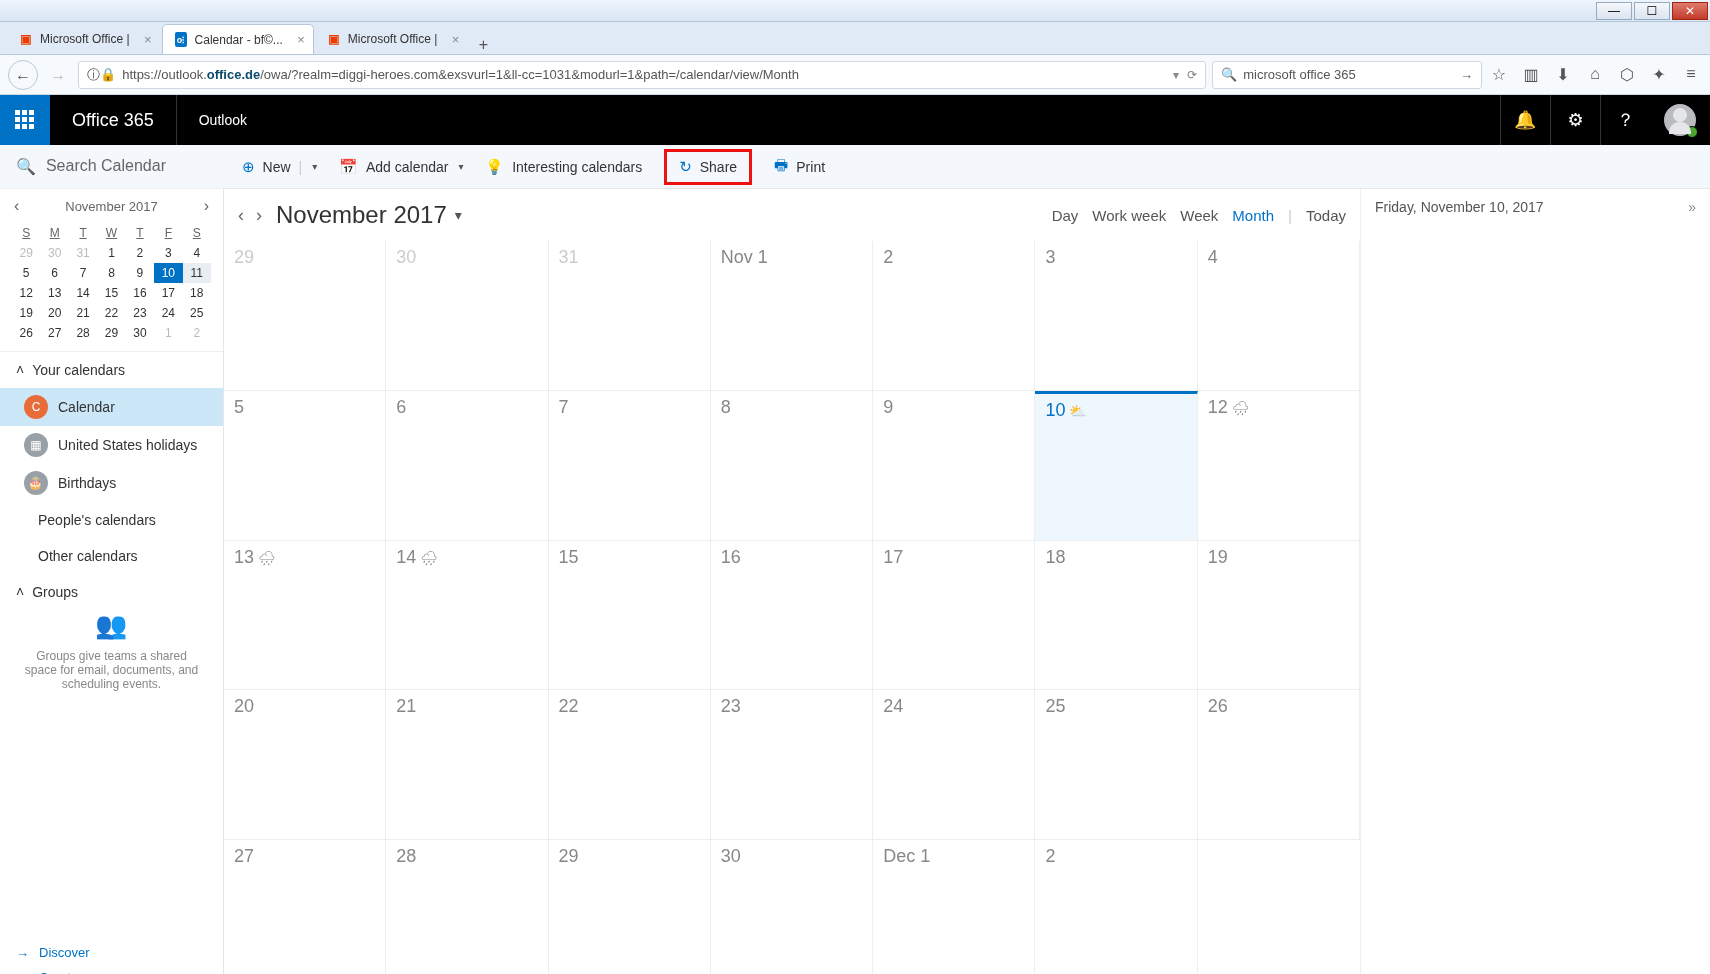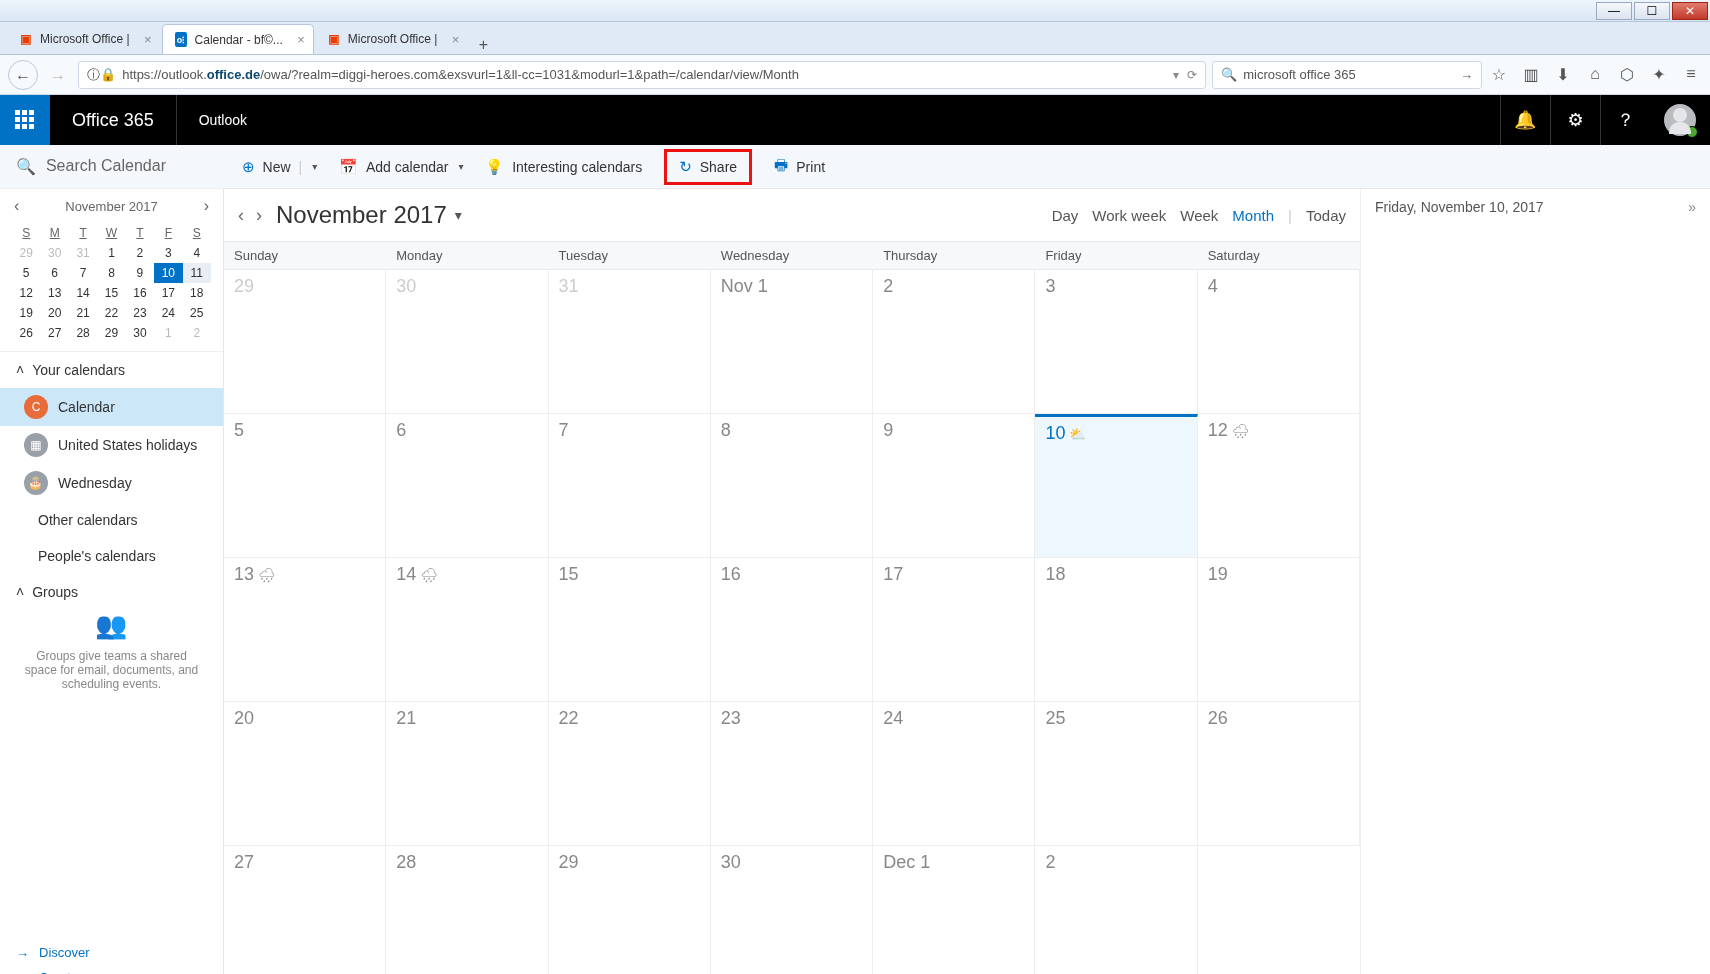--- a/index.html
+++ b/index.html
@@ -305,30 +305,30 @@
         <div class="cal-item selected">
           <div class="cal-circle" style="background: rgb(232, 108, 58);">C</div>
           <span>Calendar</span>
         </div>
         <div class="cal-item">
           <div class="cal-circle" style="background: rgb(154, 160, 168);">▦</div>
           <span>United States holidays</span>
         </div>
         <div class="cal-item">
           <div class="cal-circle" style="background: rgb(154, 160, 168);">🎂</div>
-          <span>Wednesday</span>
-        </div>
-      </div>
+          <span>Birthdays</span>
+        </div>
+      </div>
+    <div class="sec-head">
+      <span style="width:14px;"></span>
+        <span>People's calendars</span>
+    </div>
     <div class="sec-head">
       <span style="width:14px;"></span>
         <span>Other calendars</span>
-    </div>
-    <div class="sec-head">
-      <span style="width:14px;"></span>
-        <span>People's calendars</span>
     </div>
     <div class="sec-head">
       <span>˄</span>
       <span>Groups</span>
     </div>
     <div class="groups-icon">👥</div>
     <div class="groups-desc">Groups give teams a shared space for email, documents, and scheduling events.</div>
     <div style="flex:1"></div>
     <div class="link-row">
         <span>→</span>
@@ -353,29 +353,20 @@
           </div>
         <div class="view-switch">
           <span>Day</span>
           <span>Work week</span>
           <span>Week</span>
           <span class="sel">Month</span>
           <span class="div">|</span>
           <span>Today</span>
         </div>
       </div>
-      <div class="weekday-row" id="weekday-row">
-          <div>Sunday</div>
-          <div>Monday</div>
-          <div>Tuesday</div>
-          <div>Wednesday</div>
-          <div>Thursday</div>
-          <div>Friday</div>
-          <div>Saturday</div>
-        </div>
       <div class="month-grid" id="month-grid">
           <div class="day-cell other"><span class="num">29</span></div>
           <div class="day-cell other"><span class="num">30</span></div>
           <div class="day-cell other"><span class="num">31</span></div>
           <div class="day-cell"><span class="num">Nov 1</span></div>
           <div class="day-cell"><span class="num">2</span></div>
           <div class="day-cell"><span class="num">3</span></div>
           <div class="day-cell"><span class="num">4</span></div>
           <div class="day-cell"><span class="num">5</span></div>
           <div class="day-cell"><span class="num">6</span></div>

